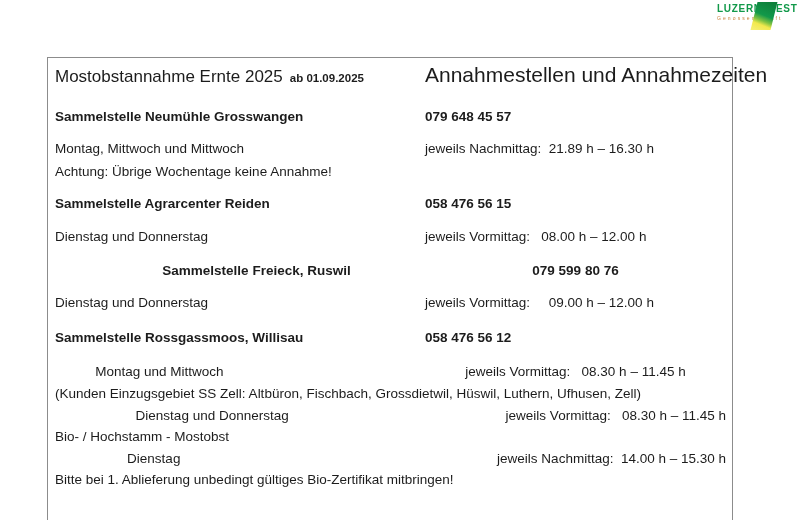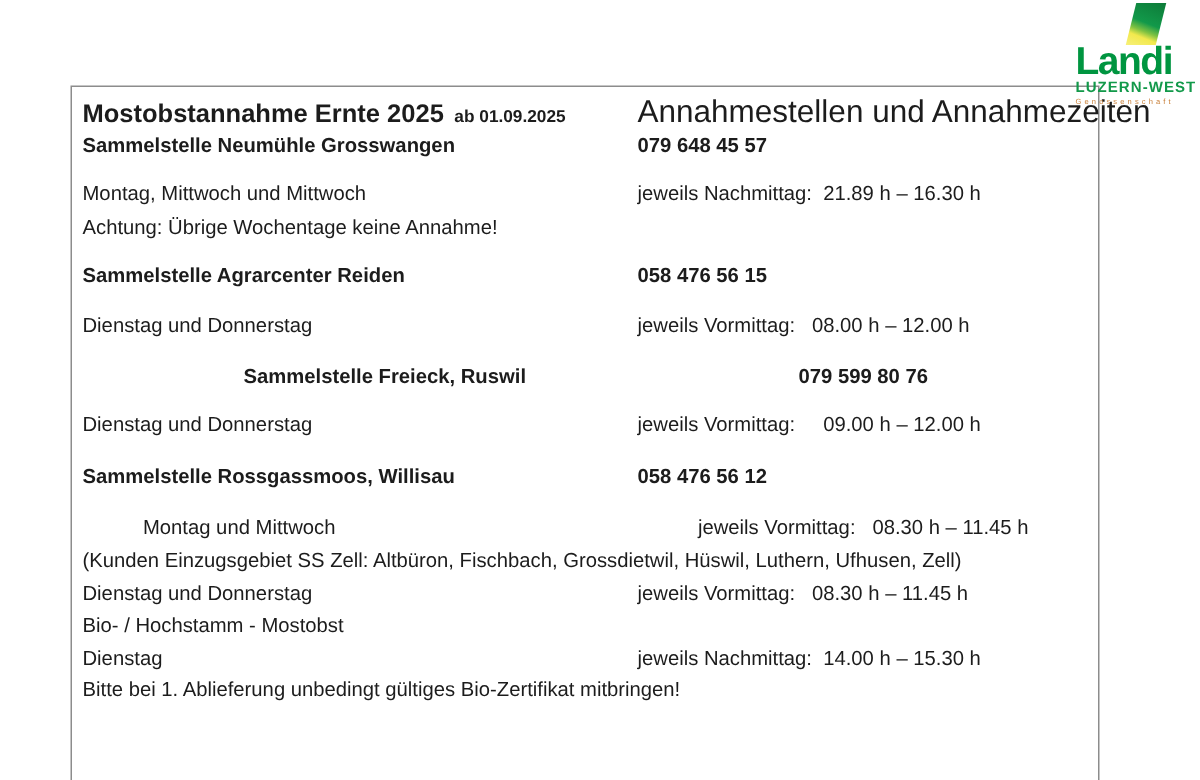--- a/index.html
+++ b/index.html
@@ -46,39 +46,38 @@
     padding: 6px 6px 0 7px;
   }
 
   .row { display: flex; font-size: 13.5px; line-height: 16px; }
   .row .l { flex: 0 0 370px; white-space: nowrap; }
   .row.wide .l { flex: 1 1 auto; }
   .row .r { white-space: pre; }
   .b { font-weight: bold; }
 
   .header-row { line-height: 21px; align-items: baseline; }
-  .title { font-size: 17px; font-weight: bold; }
+  .title { font-size: 17px; font-weight: normal; }
   .title-suffix { font-size: 11.5px; font-weight: bold; margin-left: 7px; margin-top: 43px; }
   .right-title { font-size: 21px; font-weight: normal; white-space: nowrap; }
 
   .m5  { margin-top: 5px; align-items: flex-end; }
-  .m6  { margin-top: 6px; }
+  .m6  { margin-top: 6px; justify-content: flex-end; }
   .m7  { margin-top: 7px; }
   .m16 { margin-top: 16px; }
   .m17 { margin-top: 17px; }
   .m18 { margin-top: 18px; justify-content: center; }
   .m19 { margin-top: 19px; align-items: center; }
-  .m20 { }
+  .m20 { margin-top: 20px; }
 </style>
 </head>
 <body>
 
 <div class="logo">
   <div class="flag"></div>
-  <div class="brand">Landi</div>
   <div class="region">LUZERN-WEST</div>
   <div class="gen">Genossenschaft</div>
 </div>
 
 <div class="box">
 
   <div class="row header-row">
     <div class="l">
       <span class="title">Mostobstannahme Ernte 2025</span><span class="title-suffix">ab 01.09.2025</span>
     </div>

